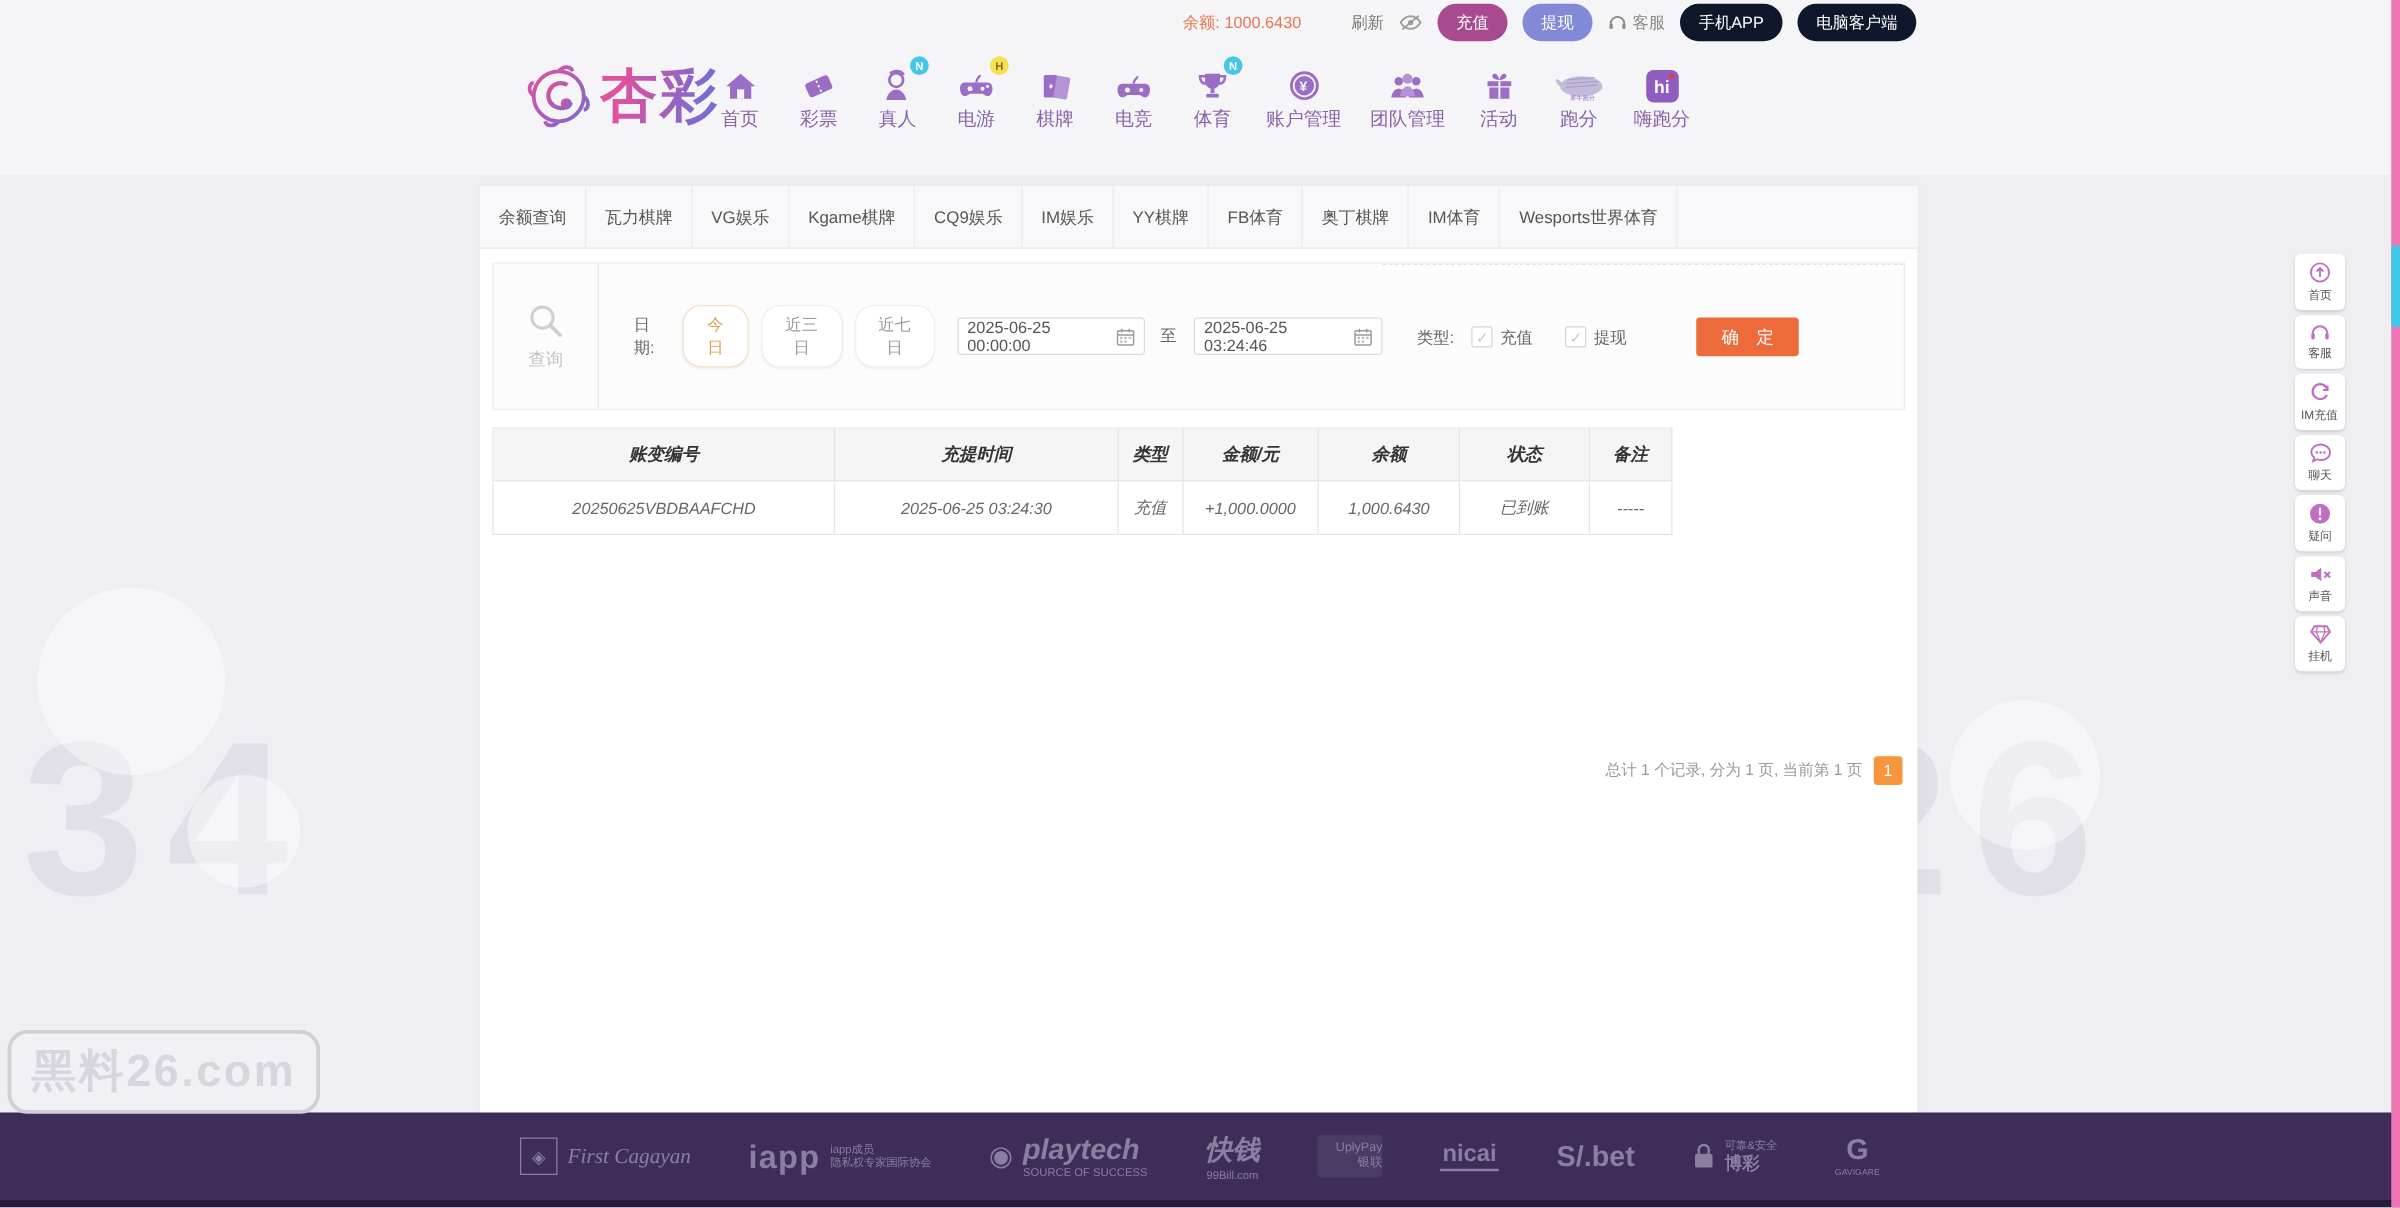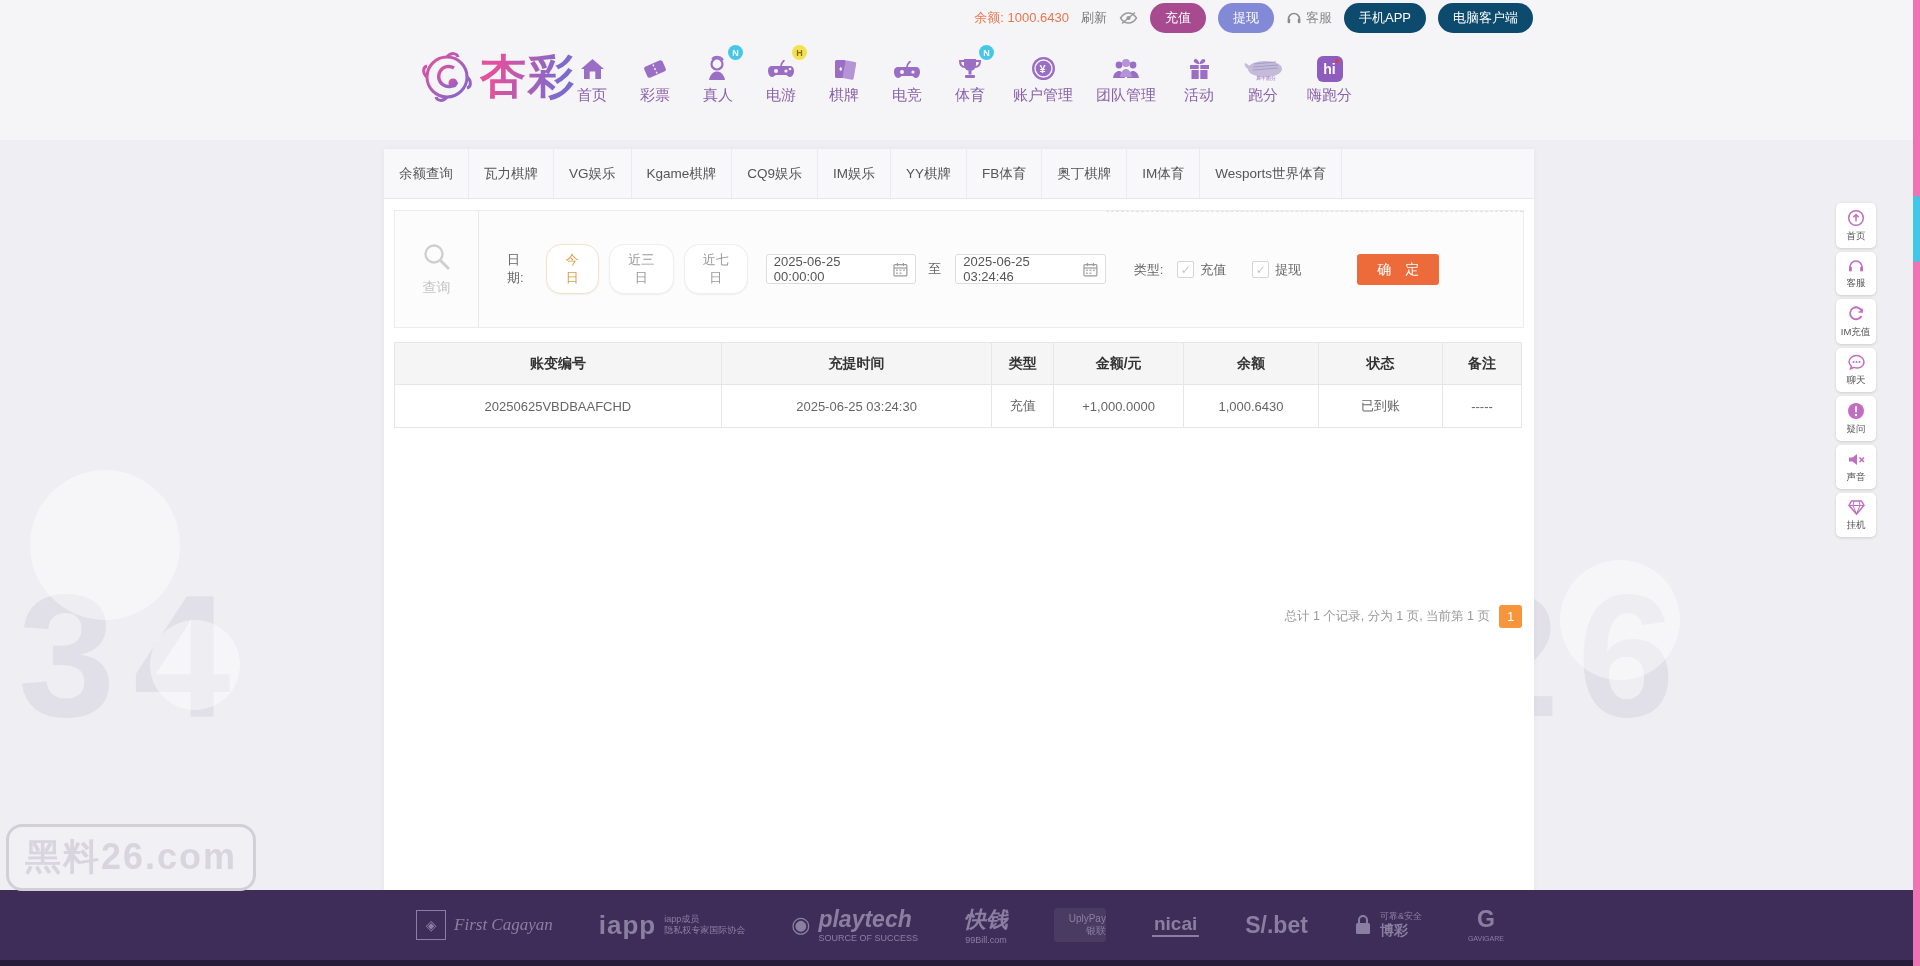--- a/index.html
+++ b/index.html
@@ -21,21 +21,21 @@
   .topbar-left { position:absolute; left:370px; top:0; height:36px; display:flex; align-items:center; gap:14px; }
   .topbar-right { position:absolute; right:387px; top:0; height:36px; display:flex; align-items:center; gap:12px; }
   .tb-text { font-size:13px; color:#777; }
   .tb-link { font-size:13px; color:#777; text-decoration:underline; cursor:pointer; }
   .tb-balance { font-size:13px; color:#e8764f; }
   .env-icon { font-size:15px; color:#9a9a9a; }
   .pencil-btn { width:19px; height:19px; border-radius:4px; background:#6b6b6b; color:#fff; font-size:11px; display:flex; align-items:center; justify-content:center; cursor:pointer; }
   .pill-btn { border:none; color:#fff; font-size:13px; padding:6px 15px; border-radius:15px; cursor:pointer; white-space:nowrap; }
   .btn-deposit { background:#a84a90; }
   .btn-withdraw { background:#8289d6; }
-  .btn-pink { background:#0c4a6e; }
+  .btn-pink { background:#0f172a; }
   .svc { display:flex; align-items:center; gap:4px; color:#888; font-size:13px; cursor:pointer; }
 
   
   .logo-row { position:absolute; left:420px; top:46px; display:flex; align-items:center; }
   .logo-flower { width:54px; height:54px; }
   .logo-text { font-size:46px; font-weight:bold; letter-spacing:2px; margin-left:6px;
     background:linear-gradient(100deg,#e0519e 20%,#7d6ace 80%); -webkit-background-clip:text; background-clip:text; color:transparent; }
   .nav { position:absolute; left:572px; top:52px; display:flex; align-items:flex-end; gap:23px; }
   .nav-item { display:flex; flex-direction:column; align-items:center; gap:4px; cursor:pointer; position:relative; min-width:40px; }
   .nav-item .nicon { height:30px; display:flex; align-items:flex-end; justify-content:center; position:relative; }
@@ -68,21 +68,21 @@
   .dateinput { display:flex; align-items:center; justify-content:space-between; width:178px; height:30px; background:#fff;
     border:1px solid #dcdcdc; border-radius:3px; padding:0 7px; font-size:13px; color:#555; cursor:text; margin-left:8px; }
   .to-sep { font-size:13px; color:#666; margin:0 2px; }
   .chk { display:flex; align-items:center; gap:6px; margin-right:16px; cursor:pointer; }
   .chk-box { width:17px; height:17px; border:1px solid #d5d5d5; background:#fff; border-radius:2px; color:#c6c6c6;
     font-size:12px; display:flex; align-items:center; justify-content:center; }
   .chk-label { font-size:13px; color:#666; }
   .submit-btn { width:82px; height:31px; background:#ed6a3a; border:none; border-radius:3px; color:#fff; font-size:14px;
     letter-spacing:5px; padding-left:5px; cursor:pointer; margin-left:30px; }
 
-  table.rec { width:1128px; margin:14px 10px 0 10px; border-collapse:collapse; }
+  table.rec { width:944px; margin:14px 10px 0 10px; border-collapse:collapse;font-style:italic; }
   table.rec th { background:#f5f5f5; border:1px solid #e6e6e6; height:42px; font-size:14px; color:#333; font-weight:bold; }
   table.rec td { border:1px solid #e6e6e6; height:43px; font-size:13px; color:#666; text-align:center; }
   td.amount { color:#d5342f; }
   td.status { color:#44b04a; }
 
   .pager { position:absolute; right:12px; top:456px; display:flex; align-items:center; gap:9px; }
   .pager-text { font-size:12.5px; color:#999; }
   .page-box { width:23px; height:23px; background:#f6953c; border-radius:3px; color:#fff; font-size:13px;
     display:flex; align-items:center; justify-content:center; cursor:pointer; }
 
@@ -125,21 +125,21 @@
   <div class="bg-circle" style="left:150px; top:620px; width:90px; height:90px;"></div>
   <div class="bg-circle" style="left:1560px; top:560px; width:120px; height:120px;"></div>
 
   <div class="header">
     <div class="topbar">
       <div class="topbar-right">
         <span class="tb-balance">
           <span>余额:</span>
           <span>1000.6430</span>
         </span>
-        <span class="tb-text" style="cursor:pointer;">刷新</span>
+        <span class="tb-text" style="cursor:pointer;margin-left:28px;">刷新</span>
         <span style="display:flex;">
           <svg width="19" height="14" viewBox="0 0 19 14">
               <path d="M1.5 7c2.2-3.4 5-5 8-5s5.8 1.6 8 5c-2.2 3.4-5 5-8 5s-5.8-1.6-8-5z" fill="none" stroke="#9a9a9a" stroke-width="1.4"></path>
               <circle cx="9.5" cy="7" r="2.1" fill="#9a9a9a"></circle>
               <line x1="3" y1="12.5" x2="16" y2="1.5" stroke="#9a9a9a" stroke-width="1.4"></line>
             </svg>
         </span>
         <button class="pill-btn btn-deposit">充值</button>
         <button class="pill-btn btn-withdraw">提现</button>
         <span class="svc">

